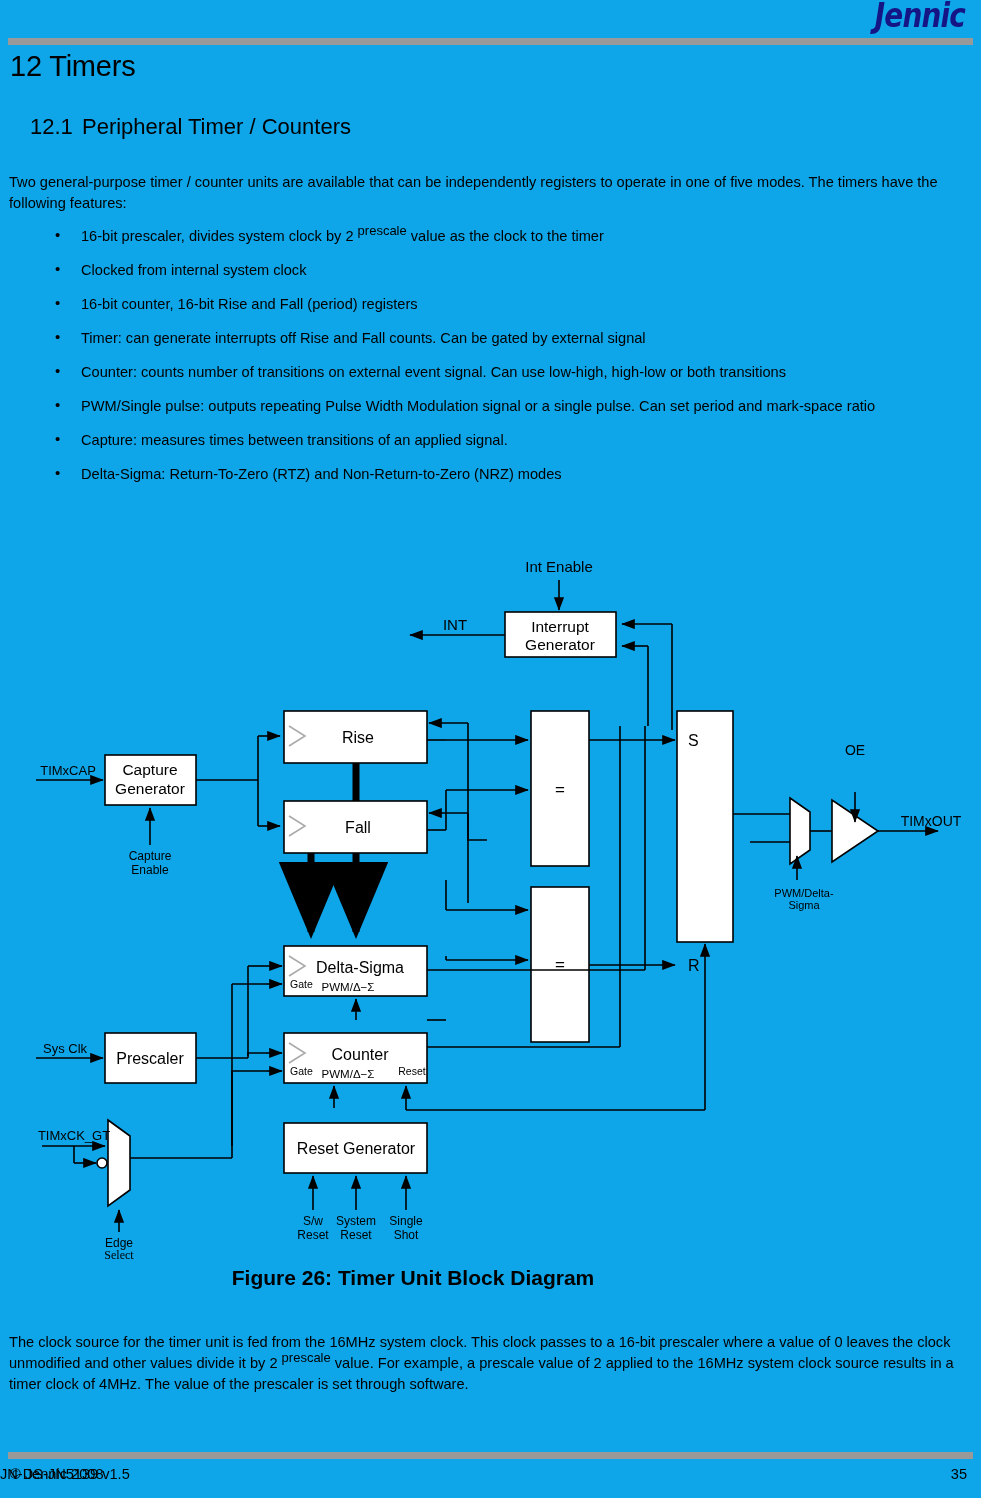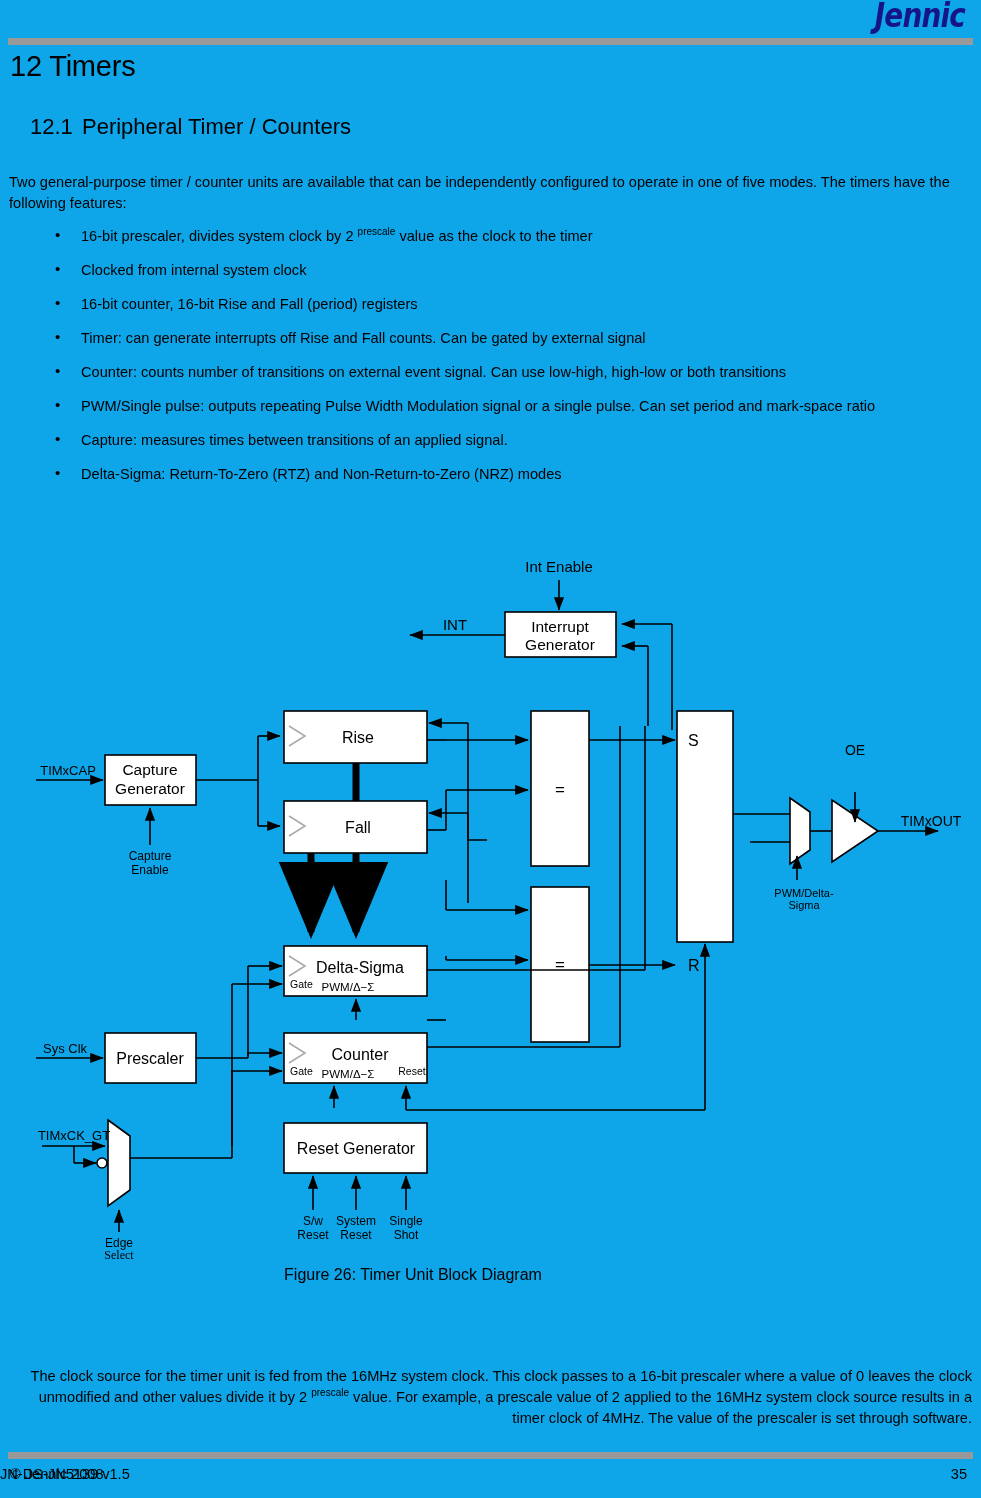--- a/index.html
+++ b/index.html
@@ -63,21 +63,21 @@
   .h2 .num { display: inline-block; width: 52px; }
 
   .para {
     position: absolute;
     left: 9px;
     width: 963px;
     font-size: 14.6px;
     line-height: 21px;
   }
   #intro { top: 172px; }
-  #closing { top: 1366px; text-align: right; }
+  #closing { top: 1332px; }
 
   .bullets {
     position: absolute;
     left: 9px;
     top: 226px;
     width: 963px;
   }
   .bullet {
     position: relative;
     padding-left: 72px;
@@ -85,33 +85,33 @@
     font-size: 14.6px;
     line-height: 20px;
   }
   .bullet .dot {
     position: absolute;
     left: 46px;
     top: -1px;
     font-size: 15px;
   }
   sup.sm {
-    font-size: 10px;
+    font-size: 13px;
     vertical-align: super;
     line-height: 0;
   }
 
   .caption {
     position: absolute;
     left: 0;
     width: 826px;
     top: 1266px;
     text-align: center;
-    font-size: 16px;
-    font-weight: normal;
+    font-size: 21px;
+    font-weight: bold;
   }
 
   
   #figure {
     position: absolute;
     left: 0;
     top: 550px;
     width: 981px;
     height: 700px;
   }
@@ -141,21 +141,21 @@
 <div id="page">
 
   <div class="logo">Jennic</div>
   <div class="rule-top"></div>
 
   <div class="h1">12 Timers</div>
   <div class="h2">
     <span class="num">12.1</span><span>Peripheral Timer / Counters</span>
   </div>
 
-  <div id="intro" class="para">Two general-purpose timer / counter units are available that can be independently configured to operate in one of five modes.  The timers have the following features:</div>
+  <div id="intro" class="para">Two general-purpose timer / counter units are available that can be independently registers to operate in one of five modes.  The timers have the following features:</div>
 
   <div class="bullets">
     <div class="bullet">
       <span class="dot">•</span><span>16-bit prescaler, divides system clock by 2 </span><sup class="sm">prescale</sup><span> value as the clock to the timer</span>
     </div>
     <div class="bullet">
       <span class="dot">•</span><span>Clocked from internal system clock</span>
     </div>
     <div class="bullet">
       <span class="dot">•</span><span>16-bit counter, 16-bit Rise and Fall (period) registers</span>

